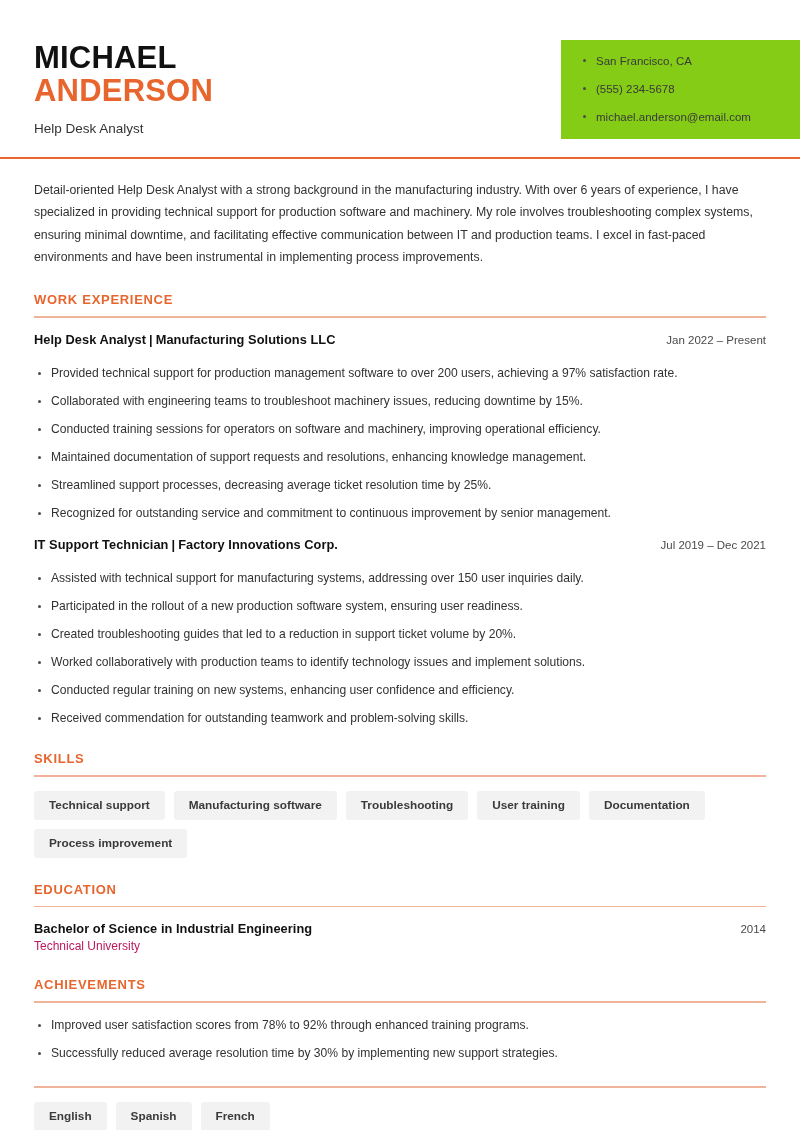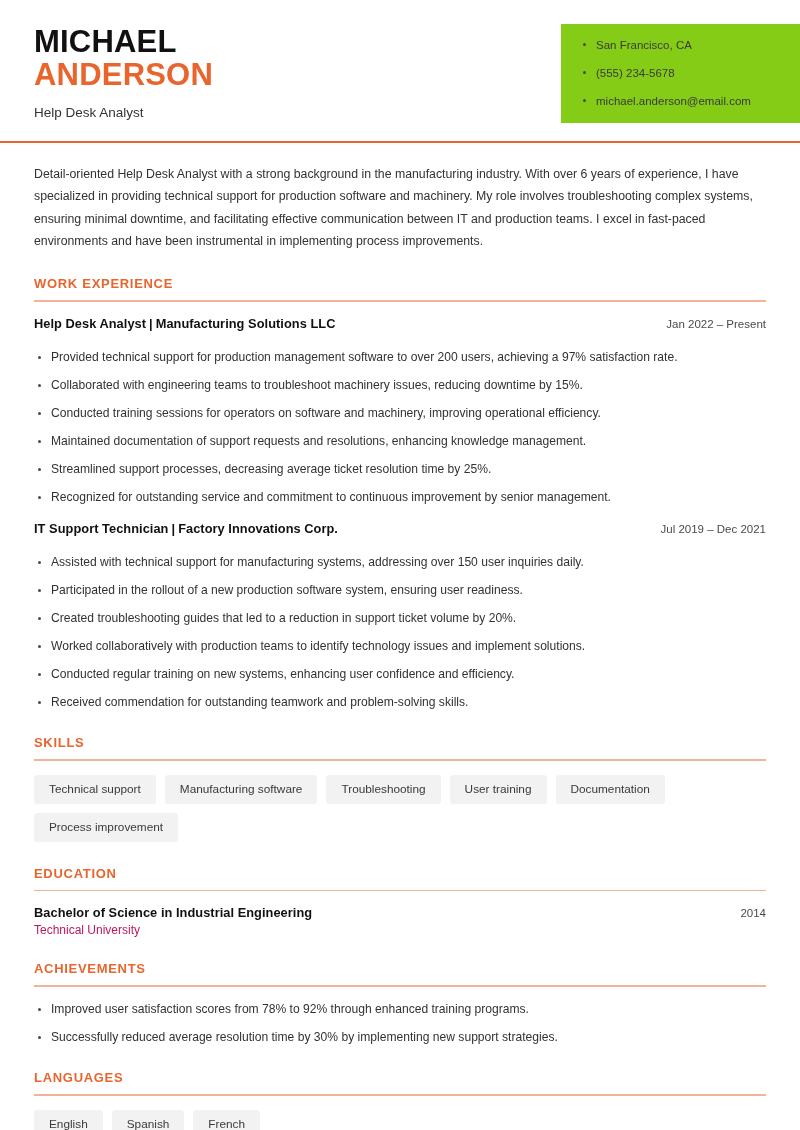--- a/index.html
+++ b/index.html
@@ -20,21 +20,21 @@
     width: 800px;
     min-height: 1130px;
     background: #ffffff;
     box-sizing: border-box;
     padding-bottom: 60px;
   }
 
   
   .header {
     position: relative;
-    padding: 24px 0 0 0;
+    padding: 40px 0 0 0;
     min-height: 108px;
   }
   .header-inner {
     display: flex;
     align-items: flex-start;
     justify-content: space-between;
   }
   .identity {
     padding-left: 34px;
     padding-top: 2px;
@@ -191,20 +191,21 @@
   }
 
   .entry-bullets { margin-top: 18px; }
 
   
   .pill-row {
     display: flex;
     flex-wrap: wrap;
     gap: 9px;
     margin-top: 13px;
+    font-weight: bold;
   }
   .pill {
     background: #f2f2f2;
     border-radius: 3px;
     padding: 8px 15px;
     font-size: 11.8px;
     color: #3a3a3a;
     line-height: 1.1;
     white-space: nowrap;
   }
@@ -306,21 +307,20 @@
     <div class="section">
       <div class="section-title">ACHIEVEMENTS</div>
       <div class="section-rule"></div>
       <ul class="bullets achievements-list" id="achievements-list">
           <li>Improved user satisfaction scores from 78% to 92% through enhanced training programs.</li>
           <li>Successfully reduced average resolution time by 30% by implementing new support strategies.</li>
         </ul>
     </div>
 
     <div class="section">
-      <div class="section-title">LANGUAGES</div>
       <div class="section-rule"></div>
       <div class="pill-row" id="languages-pills">
           <span class="pill">English</span>
           <span class="pill">Spanish</span>
           <span class="pill">French</span>
         </div>
     </div>
 
   </div>
 </div>

